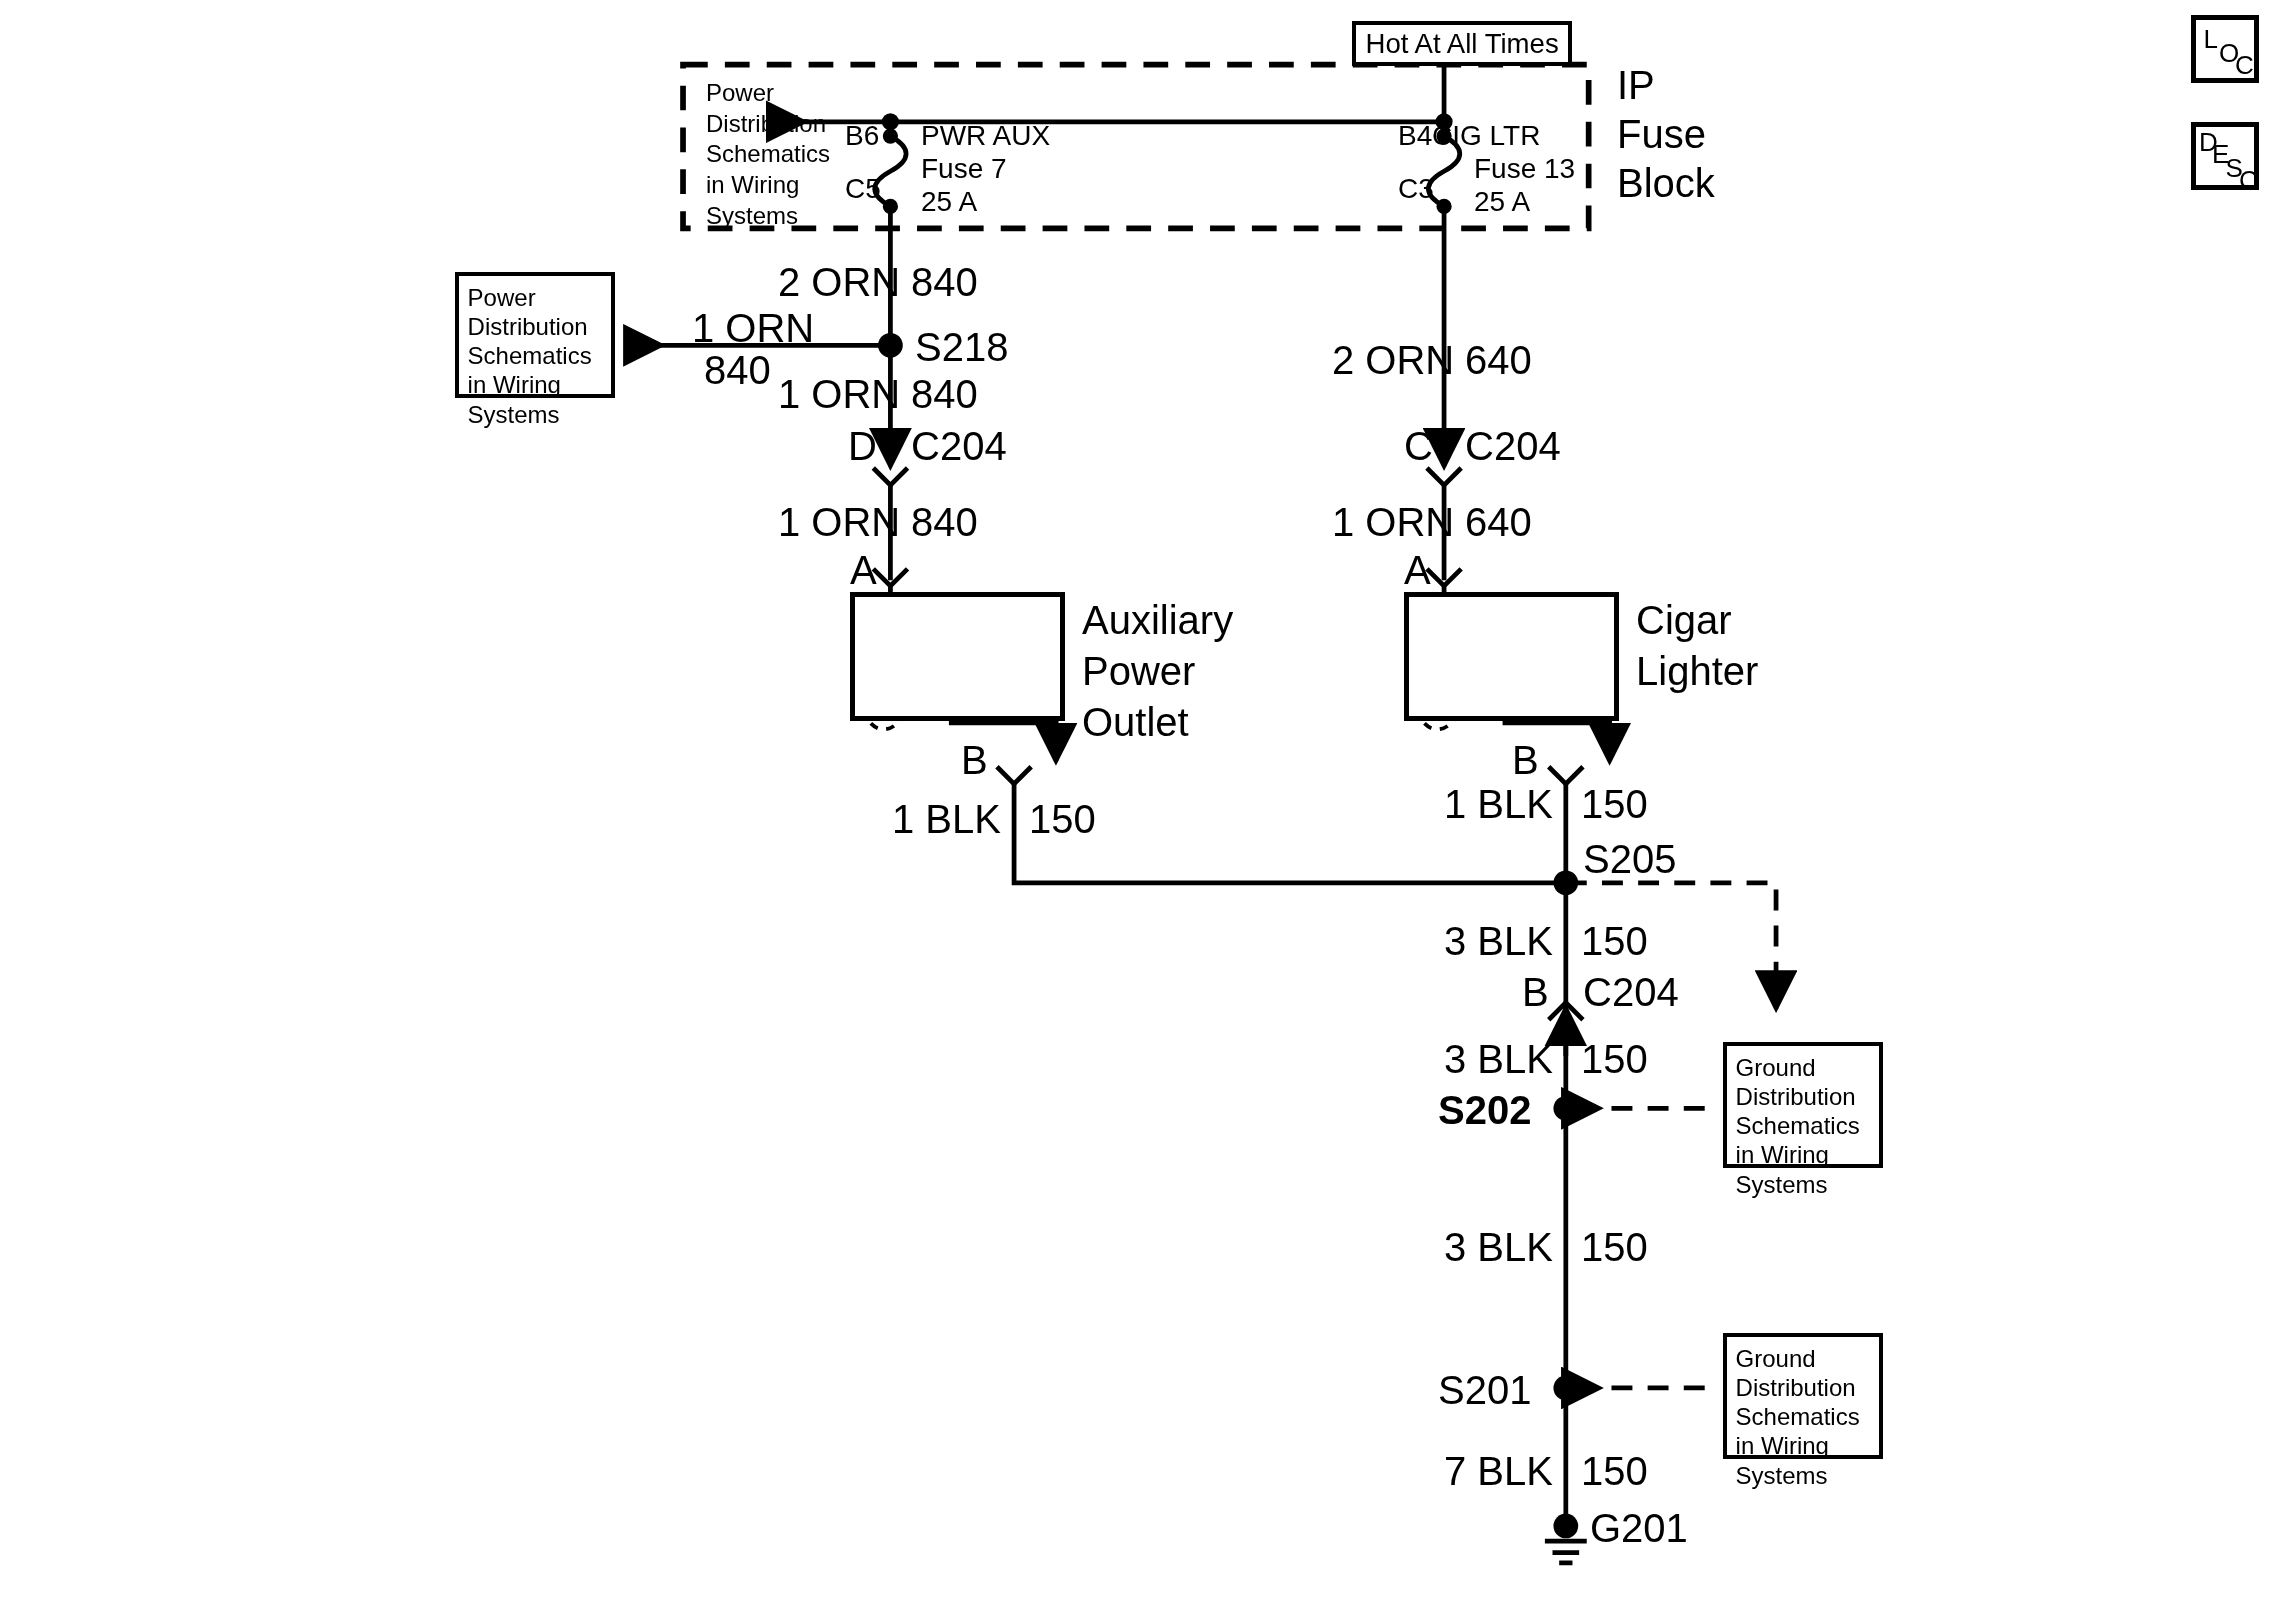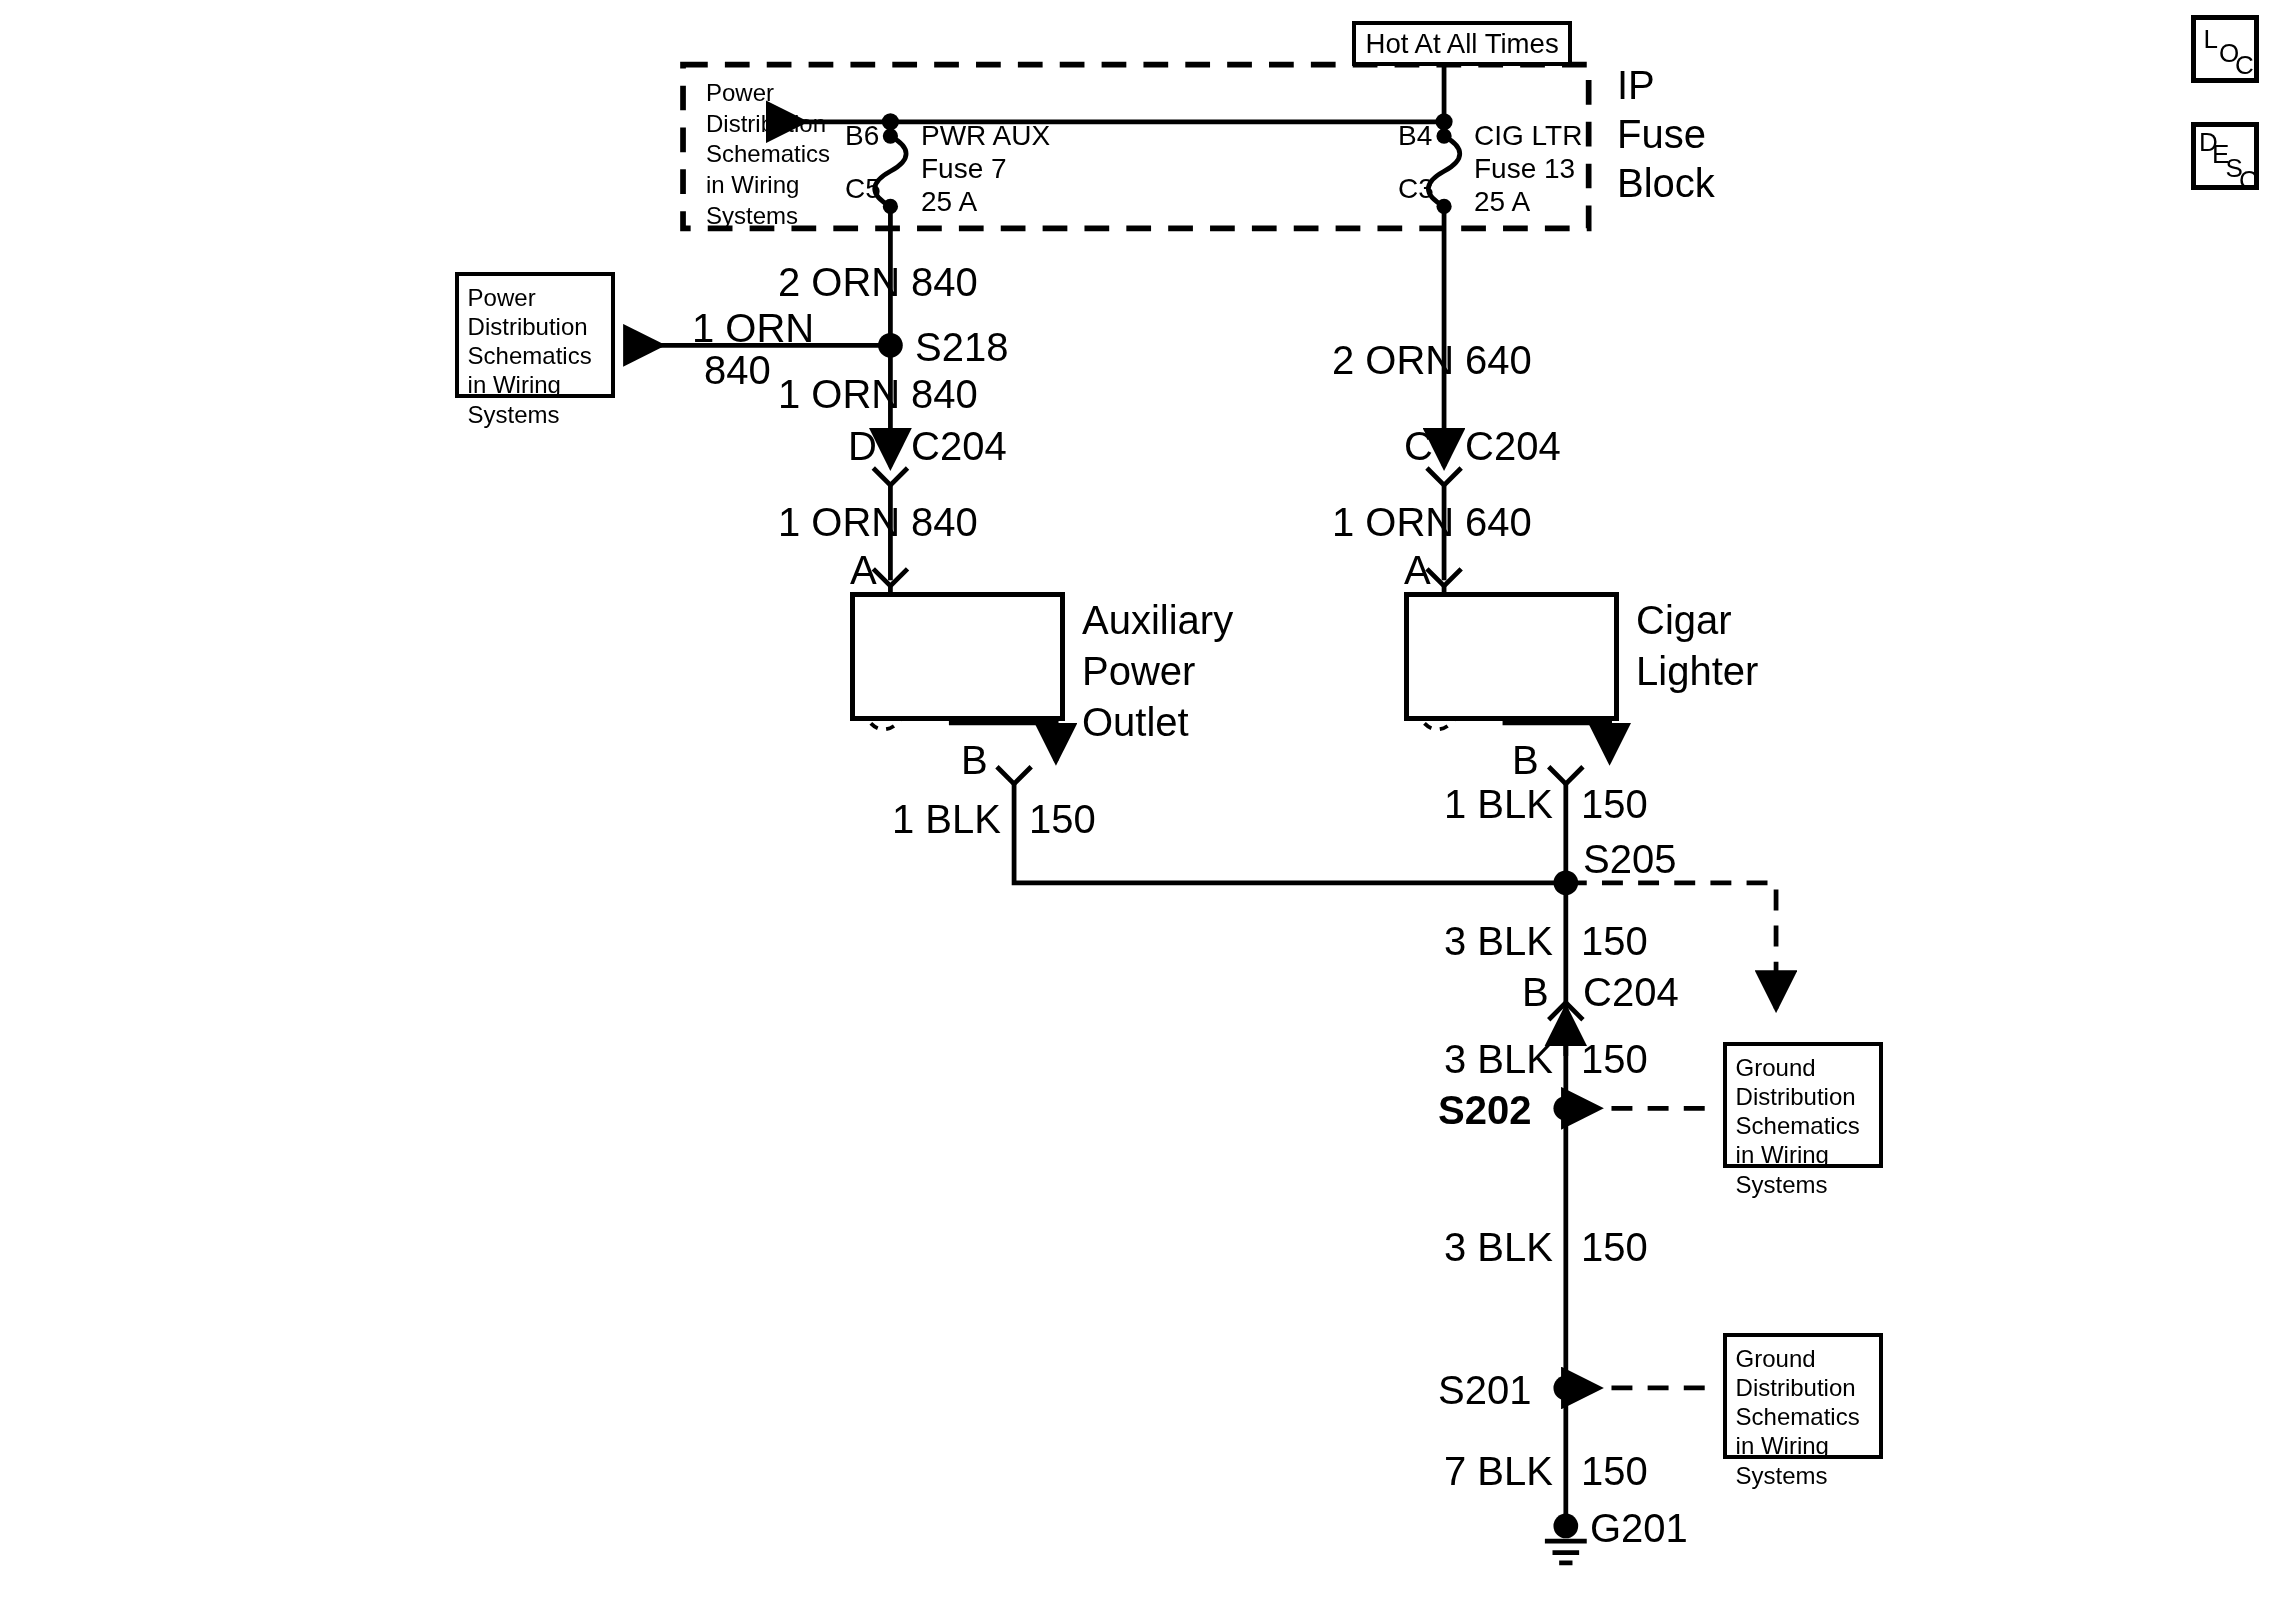--- a/index.html
+++ b/index.html
@@ -153,21 +153,21 @@
 Systems</div>
 
   <div class="lbl t27" style="left:845px;top:122px;">B6</div>
   <div class="lbl t27" style="left:845px;top:175px;">C5</div>
   <div class="lbl t27" style="left:921px;top:122px;">PWR AUX</div>
   <div class="lbl t27" style="left:921px;top:155px;">Fuse 7</div>
   <div class="lbl t27" style="left:921px;top:188px;">25 A</div>
 
   <div class="lbl t27" style="left:1398px;top:122px;">B4</div>
   <div class="lbl t27" style="left:1398px;top:175px;">C3</div>
-  <div class="lbl t27" style="left:1474px;top:122px;text-align:right;">CIG LTR</div>
+  <div class="lbl t27" style="left:1432px;top:122px;text-align:right;">CIG LTR</div>
   <div class="lbl t27" style="left:1474px;top:155px;">Fuse 13</div>
   <div class="lbl t27" style="left:1474px;top:188px;">25 A</div>
 
   <div class="refbox" style="left:455px;top:272px;width:160px;height:126px;">
     <span style="white-space:pre;">Power
 Distribution
 Schematics
 in Wiring
 Systems</span>
   </div>

